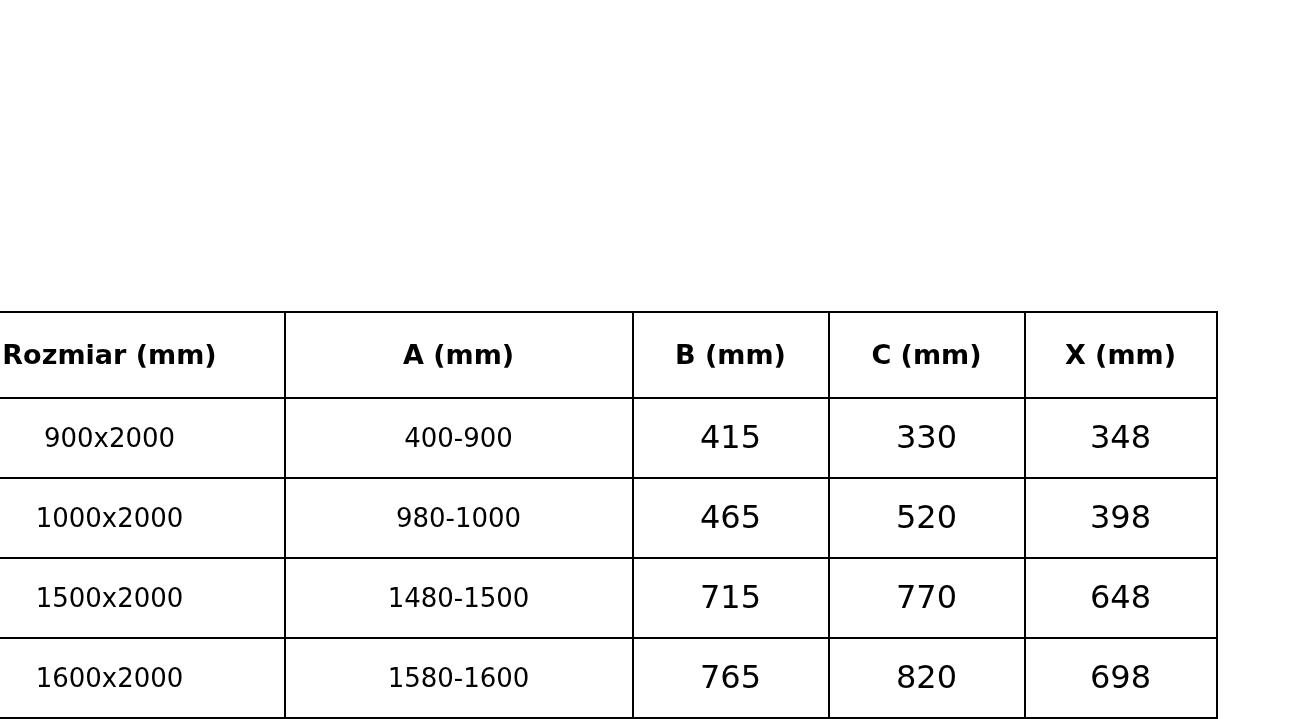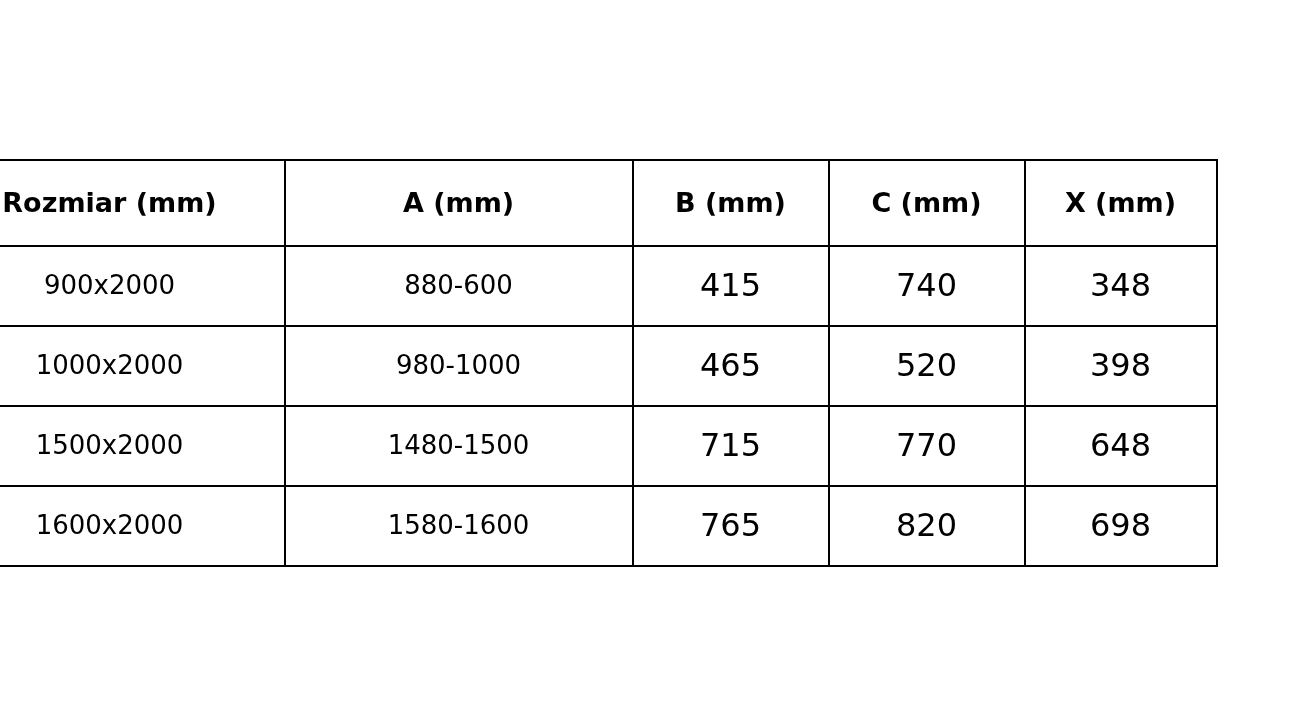--- a/index.html
+++ b/index.html
@@ -12,21 +12,21 @@
     height: 719px;
     font-family: "DejaVu Sans", sans-serif;
     color: #000000;
     overflow: hidden;
   }
   .sheet {
     width: 1147px;
     height: 719px;
     box-sizing: border-box;
     display: flex;
-    align-items: center;
+    align-items: flex-end;
     justify-content: center;
   }
   table.spec {
     border-collapse: collapse;
     table-layout: fixed;
     width: 1282px;
     margin-top: 6px;
     margin-left: 4px;
   }
   table.spec col.c0 { width: 350px; }
@@ -76,23 +76,23 @@
         <th>Rozmiar (mm)</th>
         <th>A (mm)</th>
         <th>B (mm)</th>
         <th>C (mm)</th>
         <th>X (mm)</th>
       </tr>
     </thead>
     <tbody>
       <tr>
         <td>900x2000</td>
-        <td>880-600</td>
+        <td>400-900</td>
         <td>415</td>
-        <td>740</td>
+        <td>330</td>
         <td>348</td>
       </tr>
       <tr>
         <td>1000x2000</td>
         <td>980-1000</td>
         <td>465</td>
         <td>520</td>
         <td>398</td>
       </tr>
       <tr>

